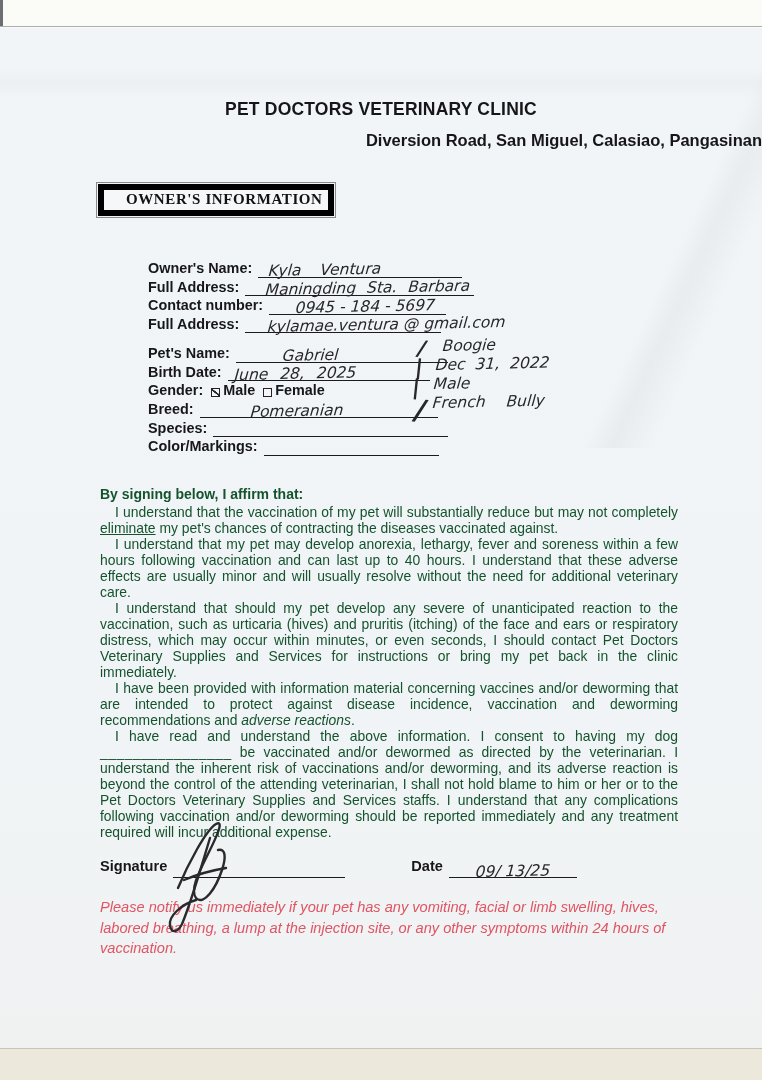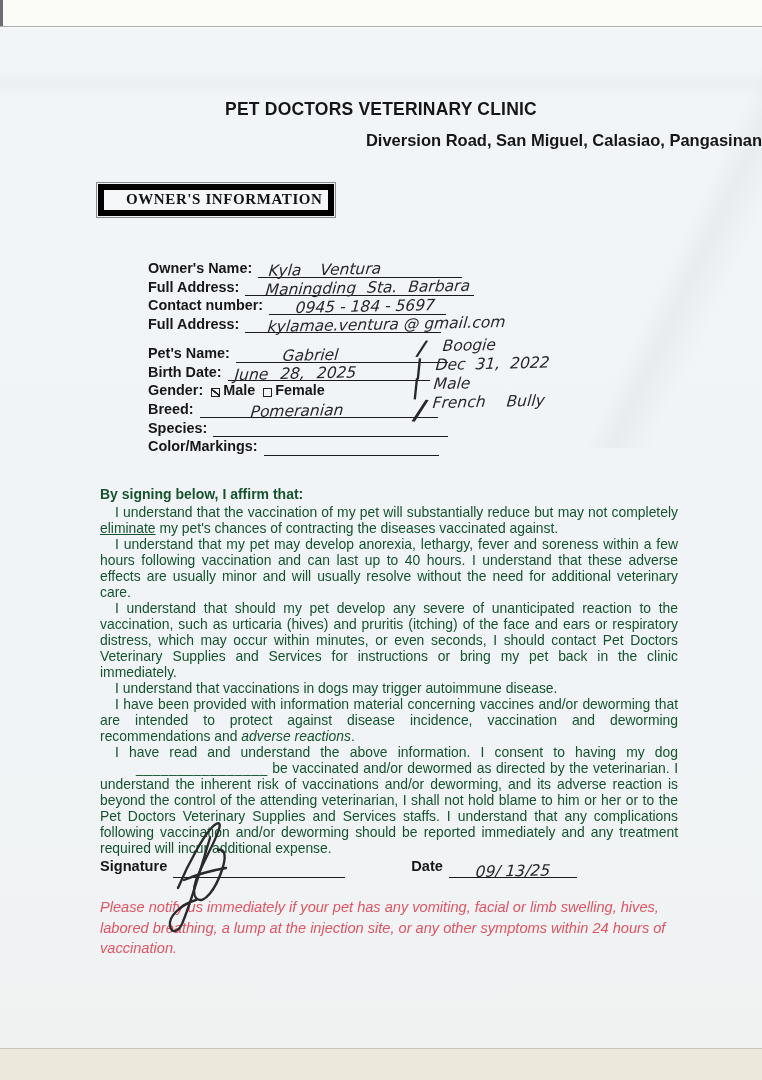--- a/index.html
+++ b/index.html
@@ -55,21 +55,21 @@
   .cb { display:inline-block; width:9px; height:9px; border:1.6px solid #222; margin:0 3px 3px 2px; background:#f4f6f8; }
   .cb.checked { background:linear-gradient(38deg, #f4f6f8 40%, #2a2a2e 44%, #2a2a2e 58%, #f4f6f8 62%); }
   .cblabel { font-size:14.4px; font-weight:bold; color:#17171a; line-height:1; padding-bottom:2px; }
 
   
   .affirm { position:absolute; left:100px; top:485px; width:578px; color:#14532d; }
   .ah { font-size:14px; font-weight:bold; line-height:18.9px; }
   .ap { font-size:13.9px; line-height:16px; text-align:justify; text-indent:15px; }
   .u { text-decoration:underline; }
   .i { font-style:italic; }
-  .blank { letter-spacing:0.5px;margin-left:36px; }
+  .blank { letter-spacing:0.5px; }
 
   
   .sigrow { position:absolute; left:100px; top:859px; display:flex; align-items:flex-start; height:19px; }
   .sigrow .flabel { font-size:14.6px; }
   .sig-line { width:172px; }
   .date-label { margin-left:66px; }
   .date-line { width:128px; }
   .date-value { font-size:17px; left:26px; bottom:-2px; }
 
   .sig-svg { position:absolute; left:148px; top:816px; z-index:5; }
@@ -168,21 +168,20 @@
     <span class="hw hw-col2" style="left:285px; top:33px;">Male</span>
     <span class="hw hw-divider" style="left:266px; top:52px; font-size:28px;">/</span>
     <span class="hw hw-col2" style="left:284px; top:52px; word-spacing:16px;">French Bully</span>
   </div>
 
   <div class="affirm">
     <p class="ah">By signing below, I affirm that:</p>
     <p class="ap"><span>I understand that the vaccination of my pet will substantially reduce but may not completely </span><span class="u">eliminate</span><span> my pet's chances of contracting the diseases vaccinated against.</span></p>
     <p class="ap">I understand that my pet may develop anorexia, lethargy, fever and soreness within a few hours following vaccination and can last up to 40 hours. I understand that these adverse effects are usually minor and will usually resolve without the need for additional veterinary care.</p>
     <p class="ap">I understand that should my pet develop any severe of unanticipated reaction to the vaccination, such as urticaria (hives) and pruritis (itching) of the face and ears or respiratory distress, which may occur within minutes, or even seconds, I should contact Pet Doctors Veterinary Supplies and Services for instructions or bring my pet back in the clinic immediately.</p>
-    <p class="ap">I understand that vaccinations in dogs may trigger autoimmune disease.</p>
     <p class="ap"><span>I have been provided with information material concerning vaccines and/or deworming that are intended to protect against disease incidence, vaccination and deworming recommendations and </span><span class="i">adverse reactions</span><span>.</span></p>
     <p class="ap"><span>I have read and understand the above information. I consent to having my dog </span><span class="blank">________________</span><span> be vaccinated and/or dewormed as directed by the veterinarian. I understand the inherent risk of vaccinations and/or deworming, and its adverse reaction is beyond the control of the attending veterinarian, I shall not hold blame to him or her or to the Pet Doctors Veterinary Supplies and Services staffs. I understand that any complications following vaccination and/or deworming should be reported immediately and any treatment required will incur additional expense.</span></p>
   </div>
 
   <div class="sigrow">
     <span class="flabel">Signature</span>
     <span class="fline sig-line"></span>
     <span class="flabel date-label">Date</span>
     <span class="fline date-line">
       <span class="hw on-line date-value">09/ 13/25</span>

